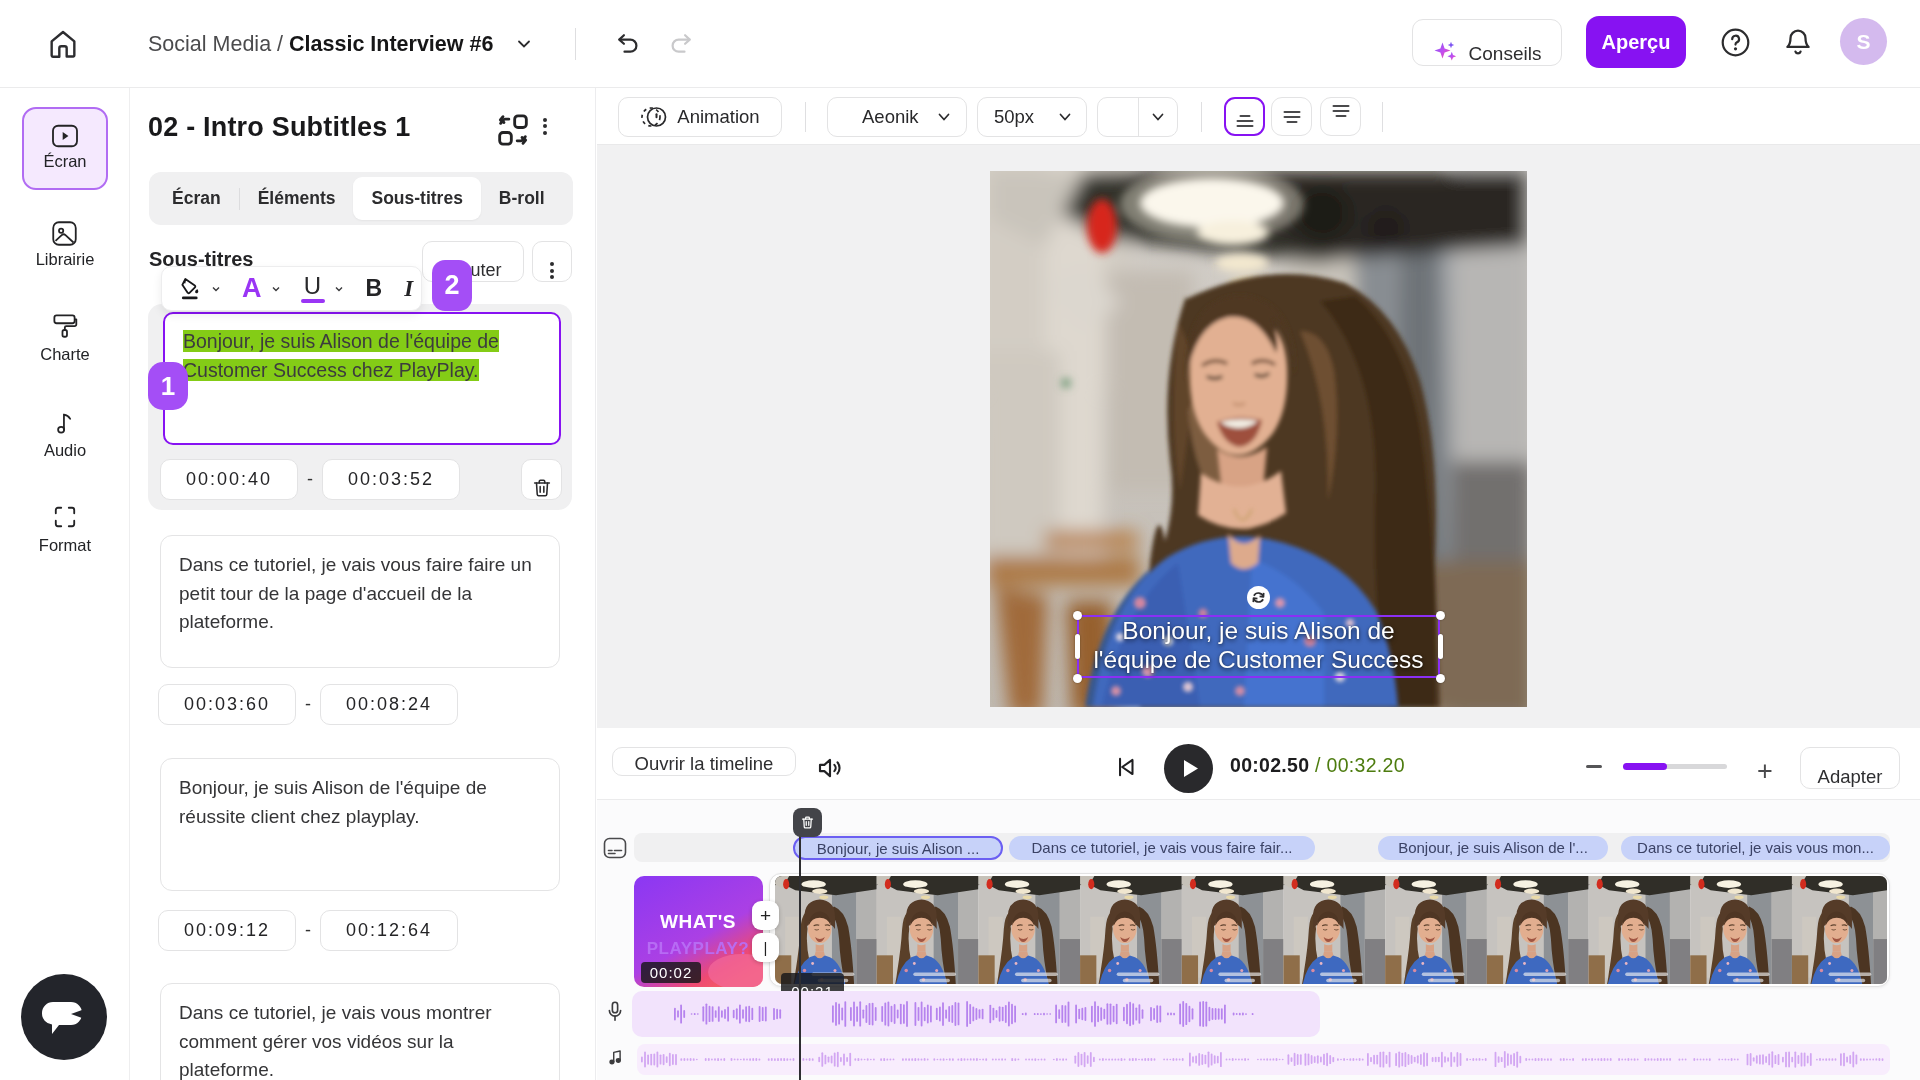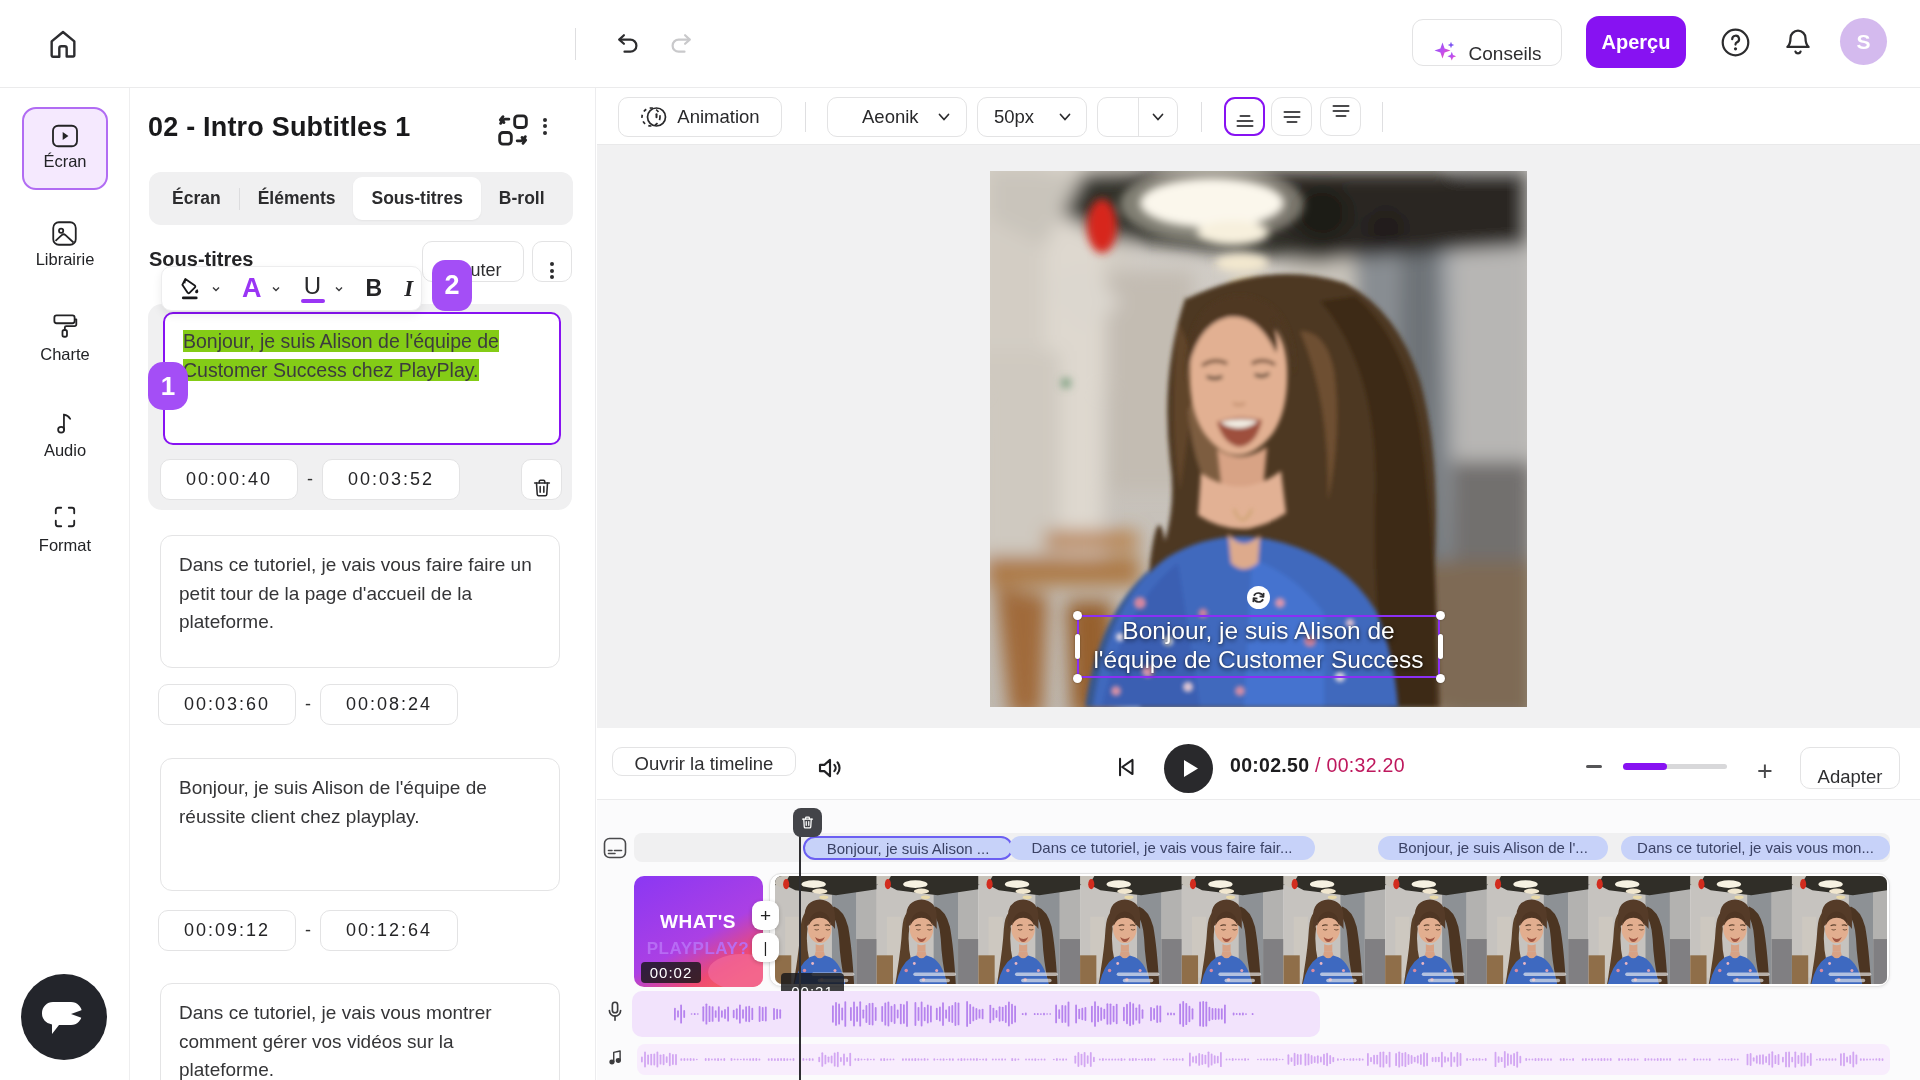--- a/index.html
+++ b/index.html
@@ -53,20 +53,27 @@
 .tbadge { position:absolute; background:rgba(22,22,24,.82); color:#fff; border-radius:4px; font-size:15px; letter-spacing:1px; display:flex; align-items:center; justify-content:center; }
 .pm { position:absolute; left:155px; width:27px; height:29px; background:#fff; border-radius:9px; box-shadow:0 1px 4px rgba(0,0,0,.22); display:flex; align-items:center; justify-content:center; font-size:19px; color:#222; z-index:5; }
 </style></head>
 <body>
 
 <div id="preview"></div>
 <div id="header">
   <svg class="abs" style="left:46px;top:27px" width="34" height="34" viewBox="0 0 24 24" fill="none" stroke="#2d2d30" stroke-width="1.7" stroke-linecap="round" stroke-linejoin="round">
       <path d="M4 10.2 L12 3.5 L20 10.2 V20 a0.8 0.8 0 0 1 -0.8 0.8 H14.6 V15 a1.4 1.4 0 0 0 -1.4 -1.4 H10.8 A1.4 1.4 0 0 0 9.4 15 V21 H4.8 A0.8 0.8 0 0 1 4 20.2 Z"></path>
     </svg>
+  <div class="crumb">
+      <span class="g">Social Media&nbsp;/</span>
+      <b>Classic Interview #6</b>
+    <svg style="margin-left:22px" width="18" height="18" viewBox="0 0 18 18" fill="none" stroke="#2b2b2d" stroke-width="1.8" stroke-linecap="round">
+        <path d="M4 6.5 L9 11.5 L14 6.5"></path>
+      </svg>
+  </div>
   <div class="abs" style="left:575px;top:28px;width:1px;height:32px;background:#dedee0"></div>
   <svg class="abs" style="left:613px;top:30px" width="30" height="28" viewBox="0 0 24 24" fill="none" stroke="#2c2c2e" stroke-width="1.9" stroke-linecap="round" stroke-linejoin="round">
       <path d="M8.5 4.5 L4.5 8.2 L8.5 11.8"></path>
       <path d="M4.8 8.2 H14 a5.2 5.2 0 0 1 0 10.4 H9"></path>
     </svg>
   <svg class="abs" style="left:666px;top:30px" width="30" height="28" viewBox="0 0 24 24" fill="none" stroke="#c9c9cb" stroke-width="1.9" stroke-linecap="round" stroke-linejoin="round">
       <path d="M15.5 4.5 L19.5 8.2 L15.5 11.8"></path>
       <path d="M19.2 8.2 H10 a5.2 5.2 0 0 0 0 10.4 H15"></path>
     </svg>
   <div class="btn abs" style="left:1412px;top:19px;width:150px;height:47px;font-size:19px;gap:10px;border-radius:11px">
@@ -377,36 +384,36 @@
       <path d="M18 7.5 a7 7 0 0 1 0 9"></path>
     </svg>
   <svg class="abs" style="left:516px;top:26px" width="26" height="26" viewBox="0 0 24 24" fill="none" stroke="#1f1f21" stroke-width="1.9" stroke-linejoin="round">
       <path d="M6.5 4.5 V19.5" stroke-linecap="round"></path>
       <path d="M18 5.5 V18.5 L8.5 12 Z"></path>
     </svg>
   <div class="abs" style="left:567px;top:16px;width:49px;height:49px;border-radius:50%;background:#29292c"></div>
   <svg class="abs" style="left:567px;top:16px;z-index:2" width="49" height="49" viewBox="0 0 49 49">
       <path d="M20 16 L34 24.5 L20 33 Z" fill="#fff"></path>
     </svg>
-  <div class="abs" style="left:633px;top:26px;font-size:19.5px;color:#1d1d1f;font-weight:700;letter-spacing:0.3px">00:02.50 <span style="font-weight:400;color:#be185d">/ 00:32.20</span></div>
+  <div class="abs" style="left:633px;top:26px;font-size:19.5px;color:#1d1d1f;font-weight:700;letter-spacing:0.3px">00:02.50 <span style="font-weight:400;color:#4d7c0f">/ 00:32.20</span></div>
   <div class="abs" style="left:989px;top:37px;width:16px;height:2.6px;background:#555557;border-radius:2px"></div>
   <div class="abs" style="left:1026px;top:36px;width:104px;height:5px;background:#d8d8da;border-radius:3px"></div>
   <div class="abs" style="left:1026px;top:35px;width:44px;height:7px;background:#8712f2;border-radius:4px"></div>
   <div class="abs" style="left:1160px;top:28px;font-size:27px;color:#4a4a4c;font-weight:300">+</div>
   <div class="btn abs" style="left:1203px;top:19px;width:100px;height:42px;font-size:18.5px">Adapter</div>
 </div>
 
 <div id="timeline">
   <svg class="abs" style="left:6px;top:37px" width="24" height="22" viewBox="0 0 24 22" fill="none" stroke="#4a4a4c" stroke-width="1.6">
       <rect x="1.5" y="1.5" width="21" height="19" rx="5"></rect>
       <path d="M5.5 13.5 H9 M11.5 13.5 H18.5 M5.5 16.5 H12" stroke-linecap="round"></path>
     </svg>
   <div class="abs" style="left:37px;top:33px;width:1256px;height:29px;background:#f0f0f1;border-radius:8px"></div>
   <div class="abs" style="left:0;top:33px;width:1293px;height:29px">
-      <div class="chip sel" style="left:206px;width:210px">Bonjour, je suis Alison ...</div>
+      <div class="chip sel" style="left:196px;width:210px">Bonjour, je suis Alison ...</div>
       <div class="chip" style="left:412px;width:306px">Dans ce tutoriel, je vais vous faire fair...</div>
       <div class="chip" style="left:781px;width:230px">Bonjour, je suis Alison de l'...</div>
       <div class="chip" style="left:1024px;width:269px">Dans ce tutoriel, je vais vous mon...</div>
     </div>
 
   <div class="abs" style="left:37px;top:76px;width:129px;height:111px;border-radius:10px;overflow:hidden">
     <svg width="129" height="111" viewBox="0 0 129 111">
       <defs>
           <linearGradient id="wp" x1="0.1" y1="0" x2="0.75" y2="1">
             <stop offset="0" stop-color="#8d38f2"></stop>

